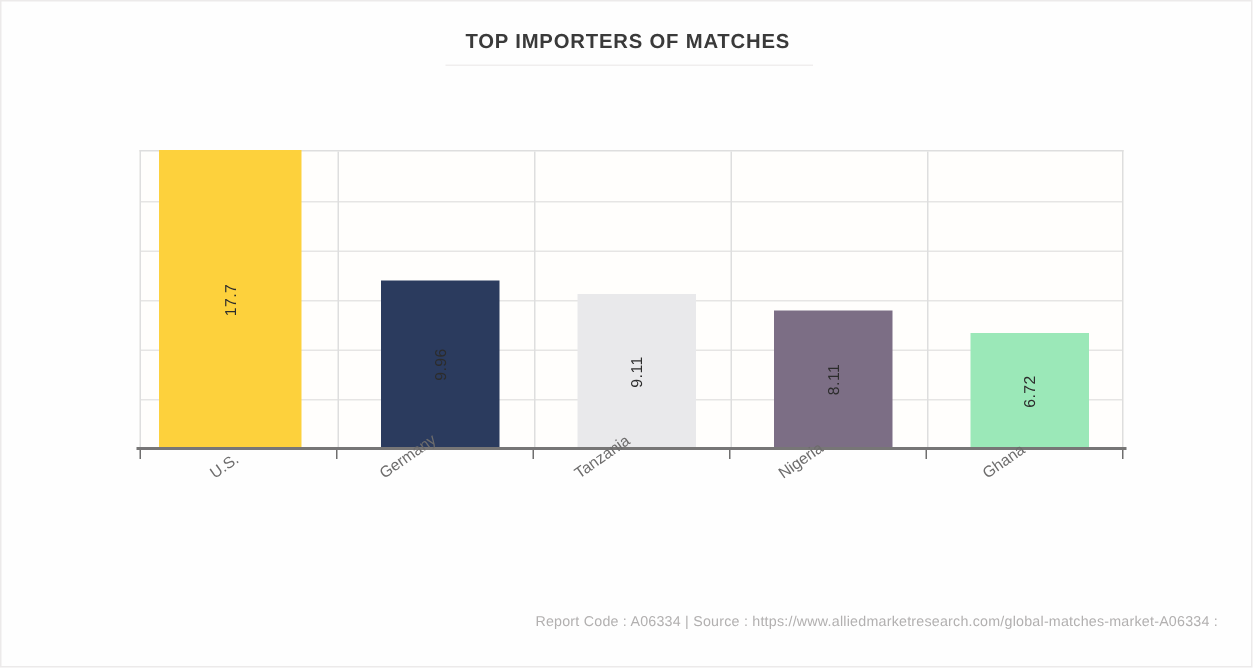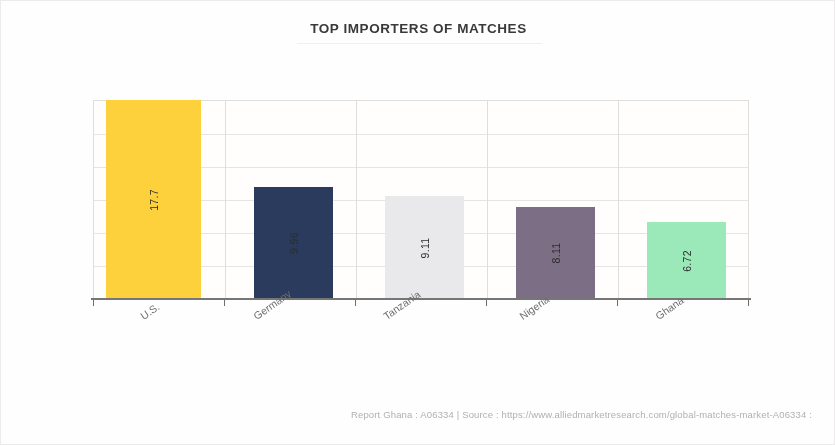--- a/index.html
+++ b/index.html
@@ -185,15 +185,15 @@
   <div class="tick" style="left:485px"></div>
   <div class="tick" style="left:616px"></div>
   <div class="tick" style="left:747px"></div>
 
   <span class="cat-label" style="left:137px; top:311px">U.S.</span>
   <span class="cat-label" style="left:250px; top:311px">Germany</span>
   <span class="cat-label" style="left:380px; top:311px">Tanzania</span>
   <span class="cat-label" style="left:516px; top:311px">Nigeria</span>
   <span class="cat-label" style="left:652px; top:311px">Ghana</span>
 
-  <div id="footer">Report Ghana : A06334  |  Source : https://www.alliedmarketresearch.com/global-matches-market-A06334 :</div>
+  <div id="footer">Report Code : A06334  |  Source : https://www.alliedmarketresearch.com/global-matches-market-A06334 :</div>
 
 </div>
 
 </body></html>

